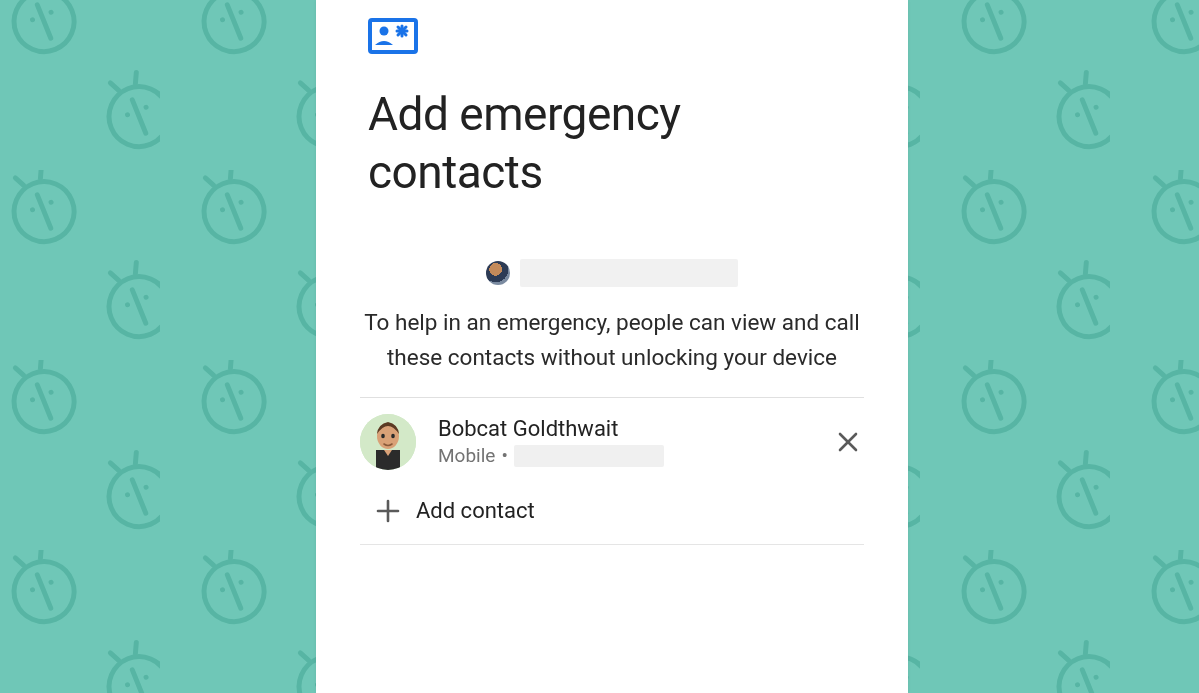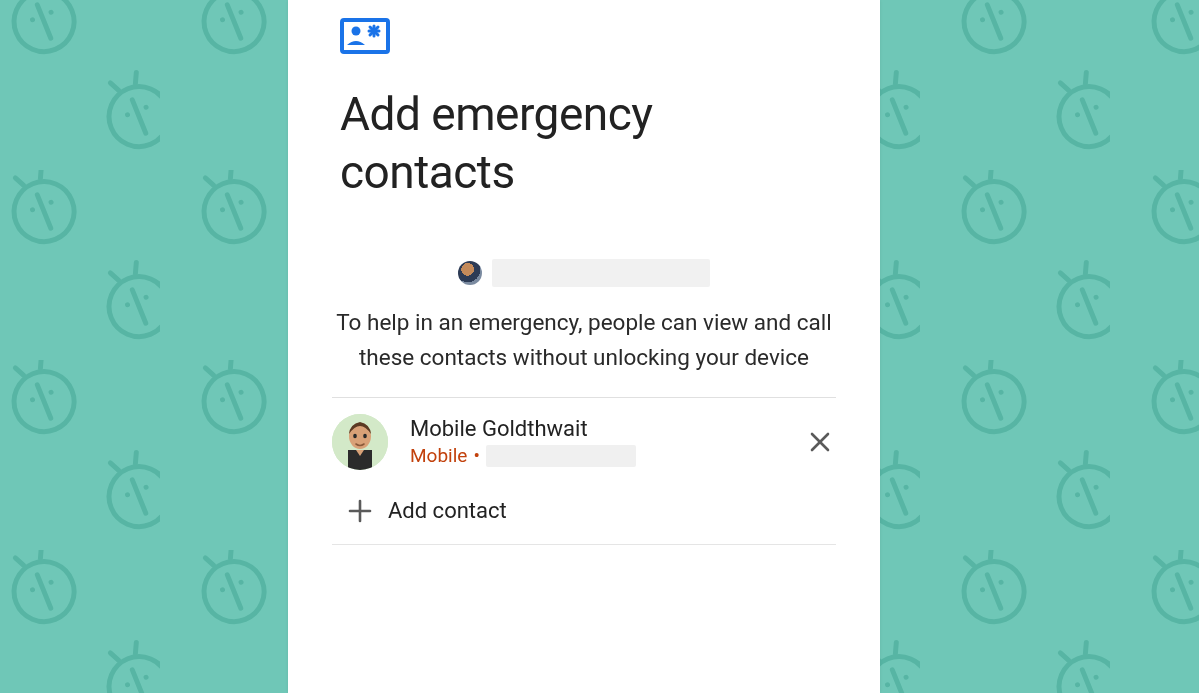--- a/index.html
+++ b/index.html
@@ -21,21 +21,21 @@
   }
   .bg svg {
     position: absolute;
     inset: 0;
     width: 100%;
     height: 100%;
   }
 
   .card {
     position: absolute;
-    left: 288px;
+    left: 316px;
     top: 0;
     width: 592px;
     height: 693px;
     background: #ffffff;
     box-shadow: 0 0 3px rgba(0,0,0,0.08);
   }
 
   .card-inner {
     padding: 18px 0 0 0;
   }
@@ -118,21 +118,21 @@
     font-size: 22px;
     color: #222;
     line-height: 1.2;
   }
   .contact-sub {
     display: flex;
     align-items: center;
     gap: 6px;
     margin-top: 2px;
     font-size: 19px;
-    color: #c2410c;
+    color: #737373;
   }
   .phone-blur {
     width: 150px;
     height: 22px;
     background: #f0f0f0;
     border-radius: 2px;
   }
   .remove-btn {
     width: 40px;
     height: 40px;
@@ -231,21 +231,21 @@
           <ellipse cx="28" cy="22" rx="11" ry="13" fill="#d9a177"></ellipse>
           <path d="M17 20 Q28 4 39 20 Q38 10 28 8 Q18 10 17 20 Z" fill="#5b3a23"></path>
           <ellipse cx="23" cy="22" rx="1.8" ry="2.2" fill="#2b2b2b"></ellipse>
           <ellipse cx="33" cy="22" rx="1.8" ry="2.2" fill="#2b2b2b"></ellipse>
           <path d="M24 30 Q28 33 32 30" stroke="#8a5a3a" stroke-width="1.6" fill="none" stroke-linecap="round"></path>
           <rect x="16" y="36" width="24" height="24" fill="#2b2b2b"></rect>
           <path d="M24 36 L28 42 L32 36 Z" fill="#d9a177"></path>
         </svg>
       </div>
       <div class="contact-text">
-        <div class="contact-name">Mobile Goldthwait</div>
+        <div class="contact-name">Bobcat Goldthwait</div>
         <div class="contact-sub">
           <span>Mobile</span>
           <span>•</span>
           <span class="phone-blur"></span>
         </div>
       </div>
       <div class="remove-btn">
         <svg width="22" height="22" viewBox="0 0 22 22">
           <line x1="3" y1="3" x2="19" y2="19" stroke="#5a5a5a" stroke-width="2.6" stroke-linecap="round"></line>
           <line x1="19" y1="3" x2="3" y2="19" stroke="#5a5a5a" stroke-width="2.6" stroke-linecap="round"></line>

